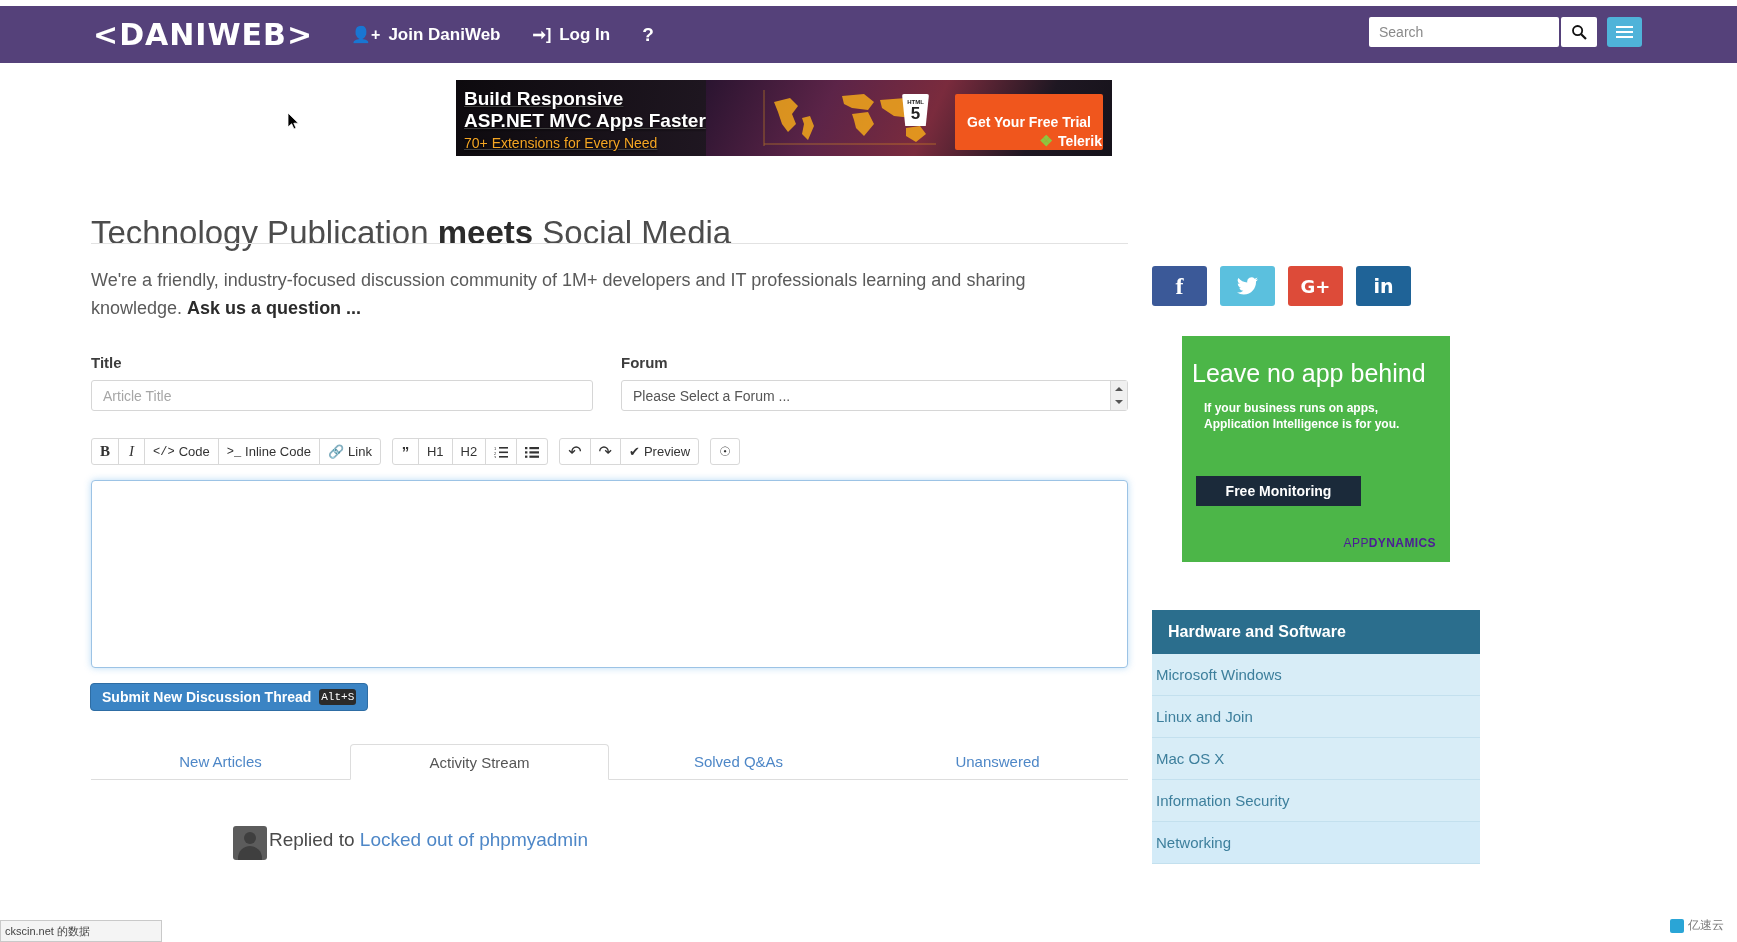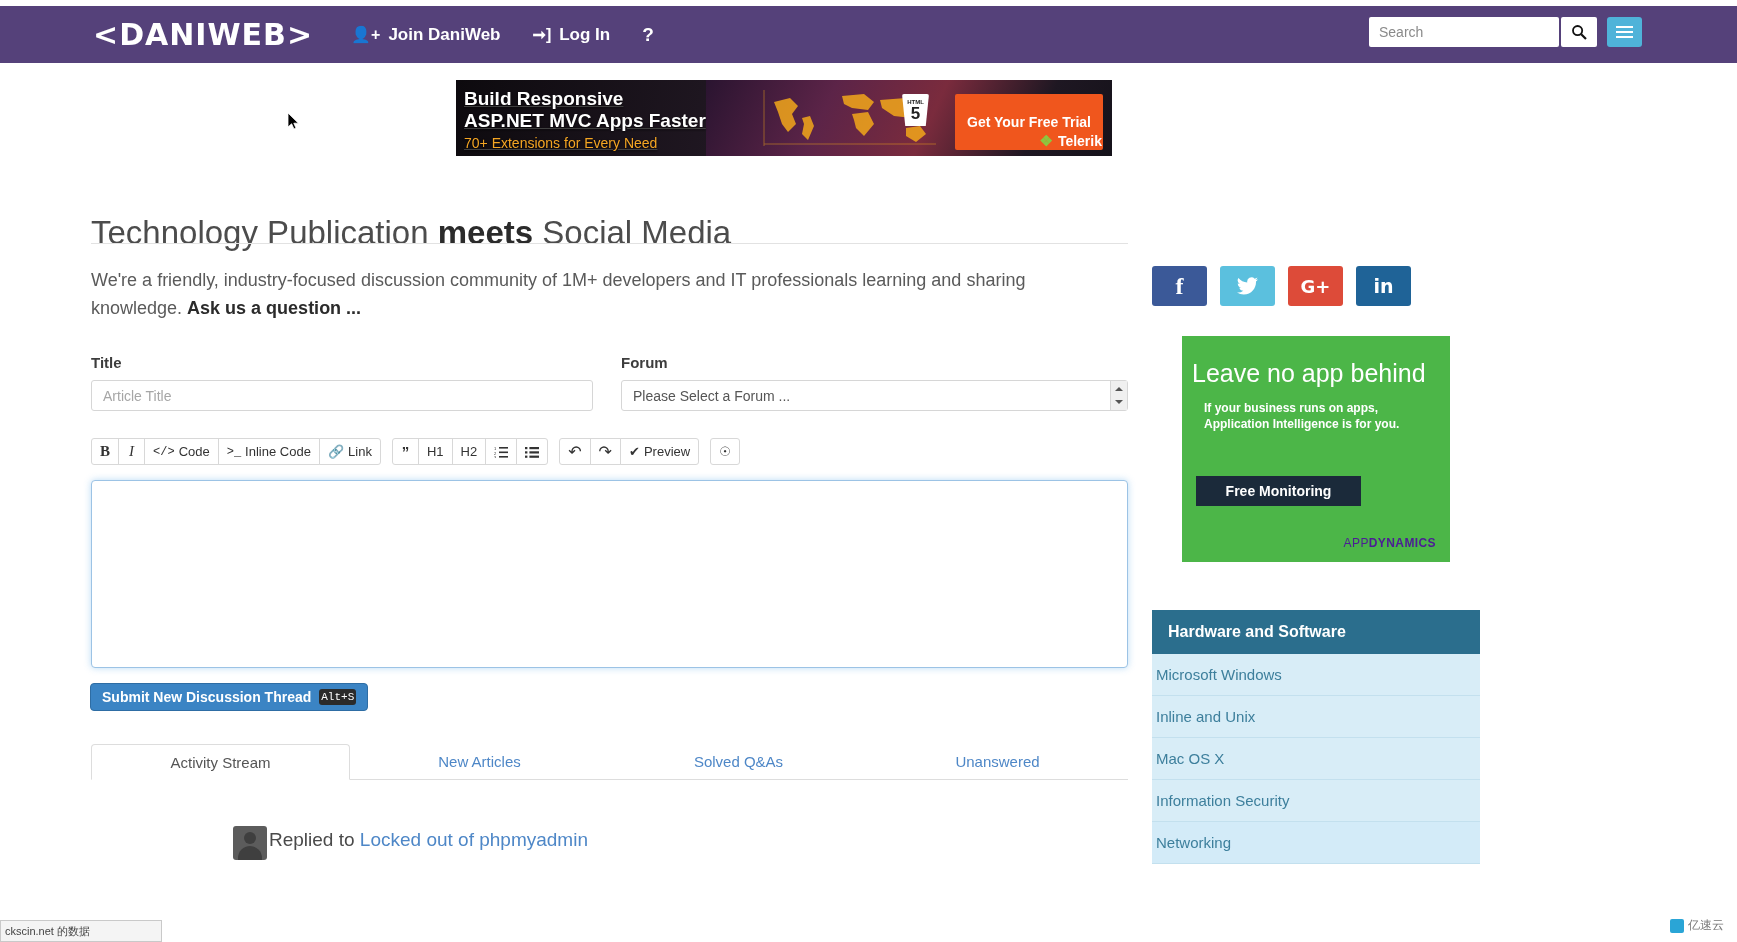--- a/index.html
+++ b/index.html
@@ -471,22 +471,22 @@
 </div>
 
 <textarea class="editor-area" style=""></textarea>
 
 <div class="submit-btn">
   <span>Submit New Discussion Thread</span>
   <span class="kbd">Alt+S</span>
 </div>
 
 <div class="tabs">
+  <div class="tab">New Articles</div>
   <div class="tab active">Activity Stream</div>
-  <div class="tab">New Articles</div>
   <div class="tab">Solved Q&amp;As</div>
   <div class="tab">Unanswered</div>
 </div>
 
 <div class="activity-row">
   <div class="act-date"></div>
   <div class="avatar"></div>
   <div class="act-text"><span>Replied to </span><a href="#">Locked out of phpmyadmin</a></div>
 </div>
 
@@ -510,21 +510,21 @@
 <div class="app-ad">
   <h3>Leave no app behind</h3>
   <p>If your business runs on apps, Application Intelligence is for you.</p>
   <div class="app-btn">Free Monitoring</div>
   <div class="app-logo"><span>APP</span><b>DYNAMICS</b></div>
 </div>
 
 <div class="forum-box">
   <div class="forum-head">Hardware and Software</div>
   <div class="forum-item">Microsoft Windows</div>
-  <div class="forum-item">Inline and Unix</div>
+  <div class="forum-item">Linux and Join</div>
   <div class="forum-item">Mac OS X</div>
   <div class="forum-item">Information Security</div>
   <div class="forum-item lighter">Networking</div>
 </div>
 
 <svg class="cursor" viewBox="0 0 12 18">
   <path d="M0 0 L0 14 L3.6 10.8 L6 16 L8 15 L5.8 10.2 L10.4 10.2 Z" fill="#000" stroke="#fff" stroke-width="0.8"></path>
 </svg>
 
 <div class="status-pop">ckscin.net 的数据</div>

